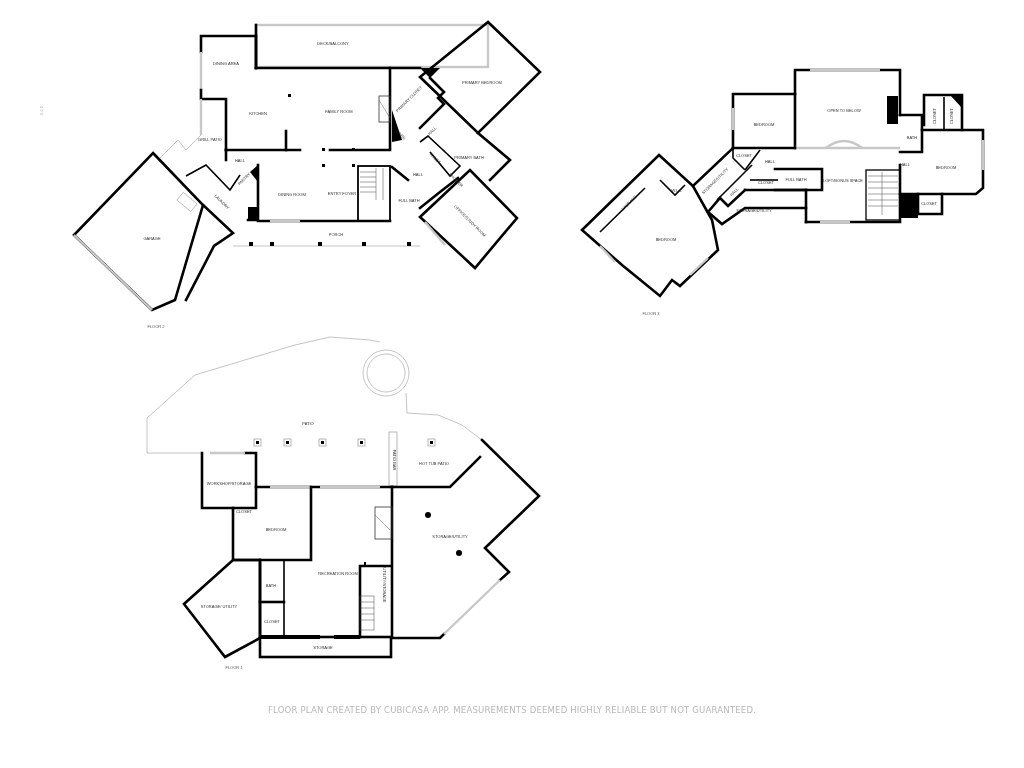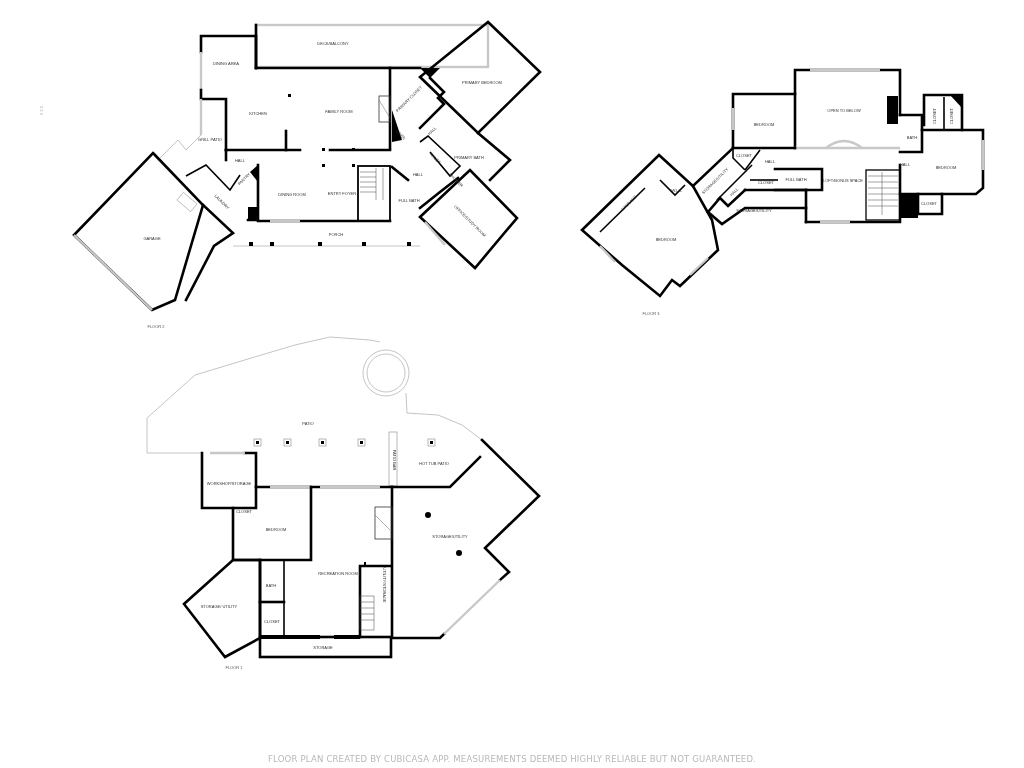--- a/index.html
+++ b/index.html
@@ -5,21 +5,21 @@
   html,body{margin:0;padding:0;background:#ffffff;}
   #canvas{position:relative;width:1024px;height:768px;background:#fff;overflow:hidden;font-family:"Liberation Sans",sans-serif;}
   svg{position:absolute;left:0;top:0;}
   .w{stroke:#000;stroke-width:2.6;fill:none;stroke-linecap:square;}
   .wt{stroke:#000;stroke-width:1.6;fill:none;}
   .win{stroke:#c8c8c8;stroke-width:2.4;fill:none;}
   .out{stroke:#b5b5b5;stroke-width:0.8;fill:none;}
   .lbl{font-family:"Liberation Sans",sans-serif;font-size:4px;fill:#333;text-anchor:middle;}
   .flbl{font-family:"Liberation Sans",sans-serif;font-size:4px;fill:#555;text-anchor:middle;}
   .post{fill:#000;}
-  .footer{position:absolute;left:0;width:1024px;top:754px;text-align:center;font-size:8.5px;color:#b8b8b8;letter-spacing:0.2px;font-family:"DejaVu Sans",sans-serif;}
+  .footer{position:absolute;left:0;width:1024px;top:705px;text-align:center;font-size:8.5px;color:#b8b8b8;letter-spacing:0.2px;font-family:"DejaVu Sans",sans-serif;}
   .scale{position:absolute;left:37px;top:108px;font-size:4px;color:#aaa;transform:rotate(-90deg);}
 </style>
 </head>
 <body>
 
 <div id="canvas">
 <div class="scale">0 0 0</div>
 
 <svg width="1024" height="768" viewBox="0 0 1024 768">
 

